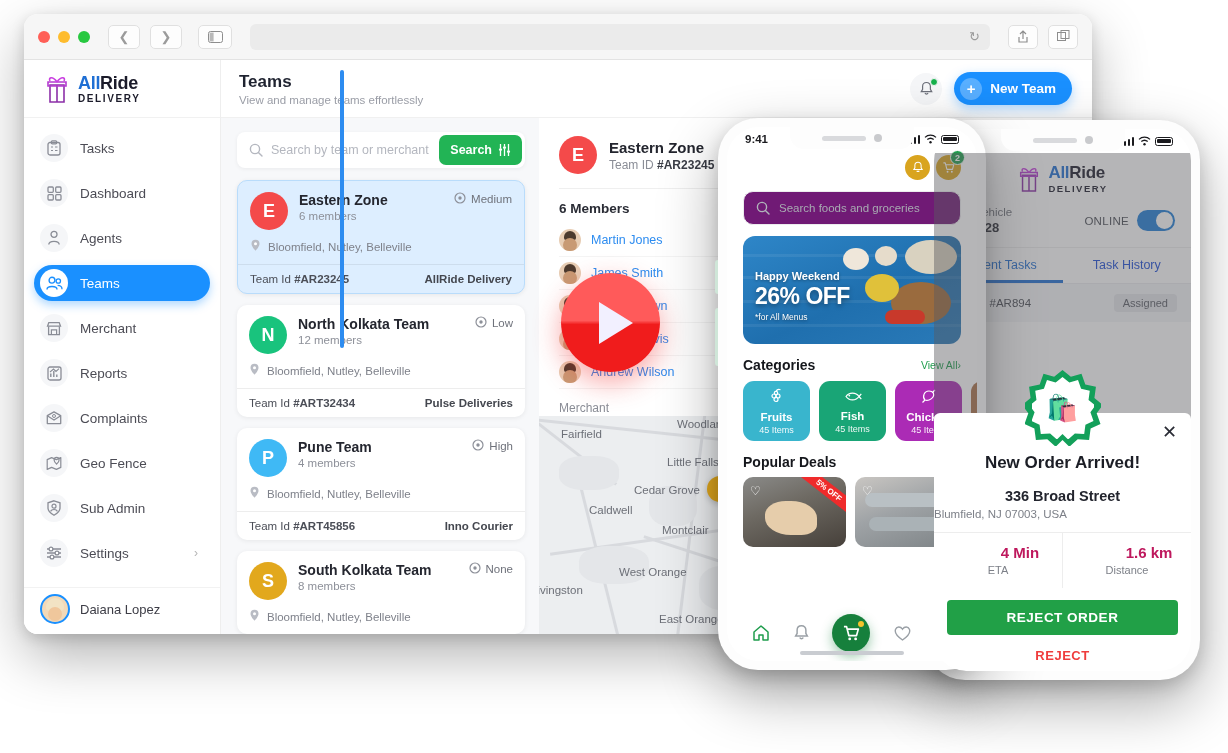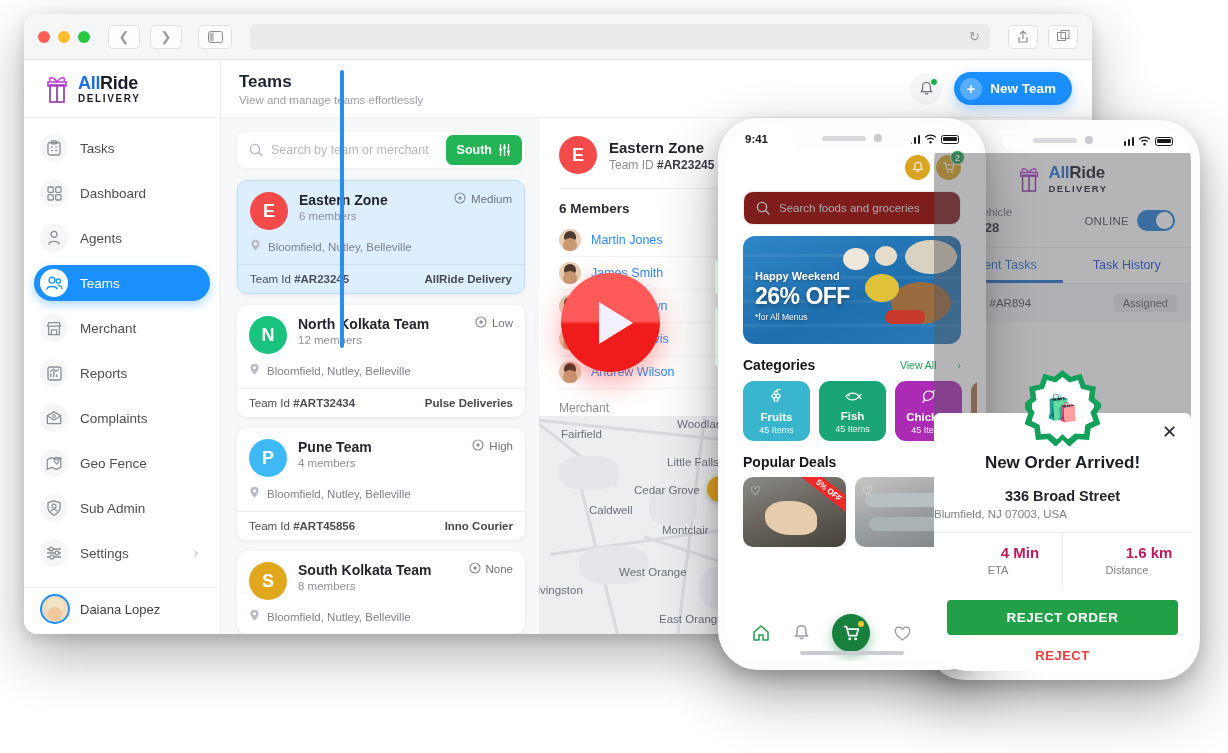--- a/index.html
+++ b/index.html
@@ -235,36 +235,36 @@
            display: flex; align-items: center; gap: 6px; }
   .top-icons { display: flex; align-items: center; gap: 6px; }
   .circ-ico { width: 25px; height: 25px; border-radius: 50%; background: #d9a41f;
               display: flex; align-items: center; justify-content: center;
               color: #fff; position: relative; cursor: pointer; }
   .cart-badge { position: absolute; right: -4px; top: -5px; min-width: 15px; height: 15px;
                 border-radius: 8px; background: #1f9d4d; color: #fff; font-size: 9px;
                 font-weight: 700; display: flex; align-items: center;
                 justify-content: center; border: 1.5px solid #fff; }
   .ph-search { display: flex; align-items: center; gap: 9px; height: 34px;
-               background: #7f1d1d; border: 1px solid #ececee; border-radius: 10px;
+               background: #701a75; border: 1px solid #ececee; border-radius: 10px;
                padding: 0 12px; margin-top: 11px; }
   .ph-search .t { font-size: 11.5px; color: #a8abb2; }
   .banner { height: 108px; border-radius: 12px; margin-top: 11px; position: relative;
             overflow: hidden; background: linear-gradient(155deg,#2e86c8 0%,#1f6fae 55%,#2a7ab8 100%); }
   .banner .plank { position: absolute; left: 0; right: 0; height: 3px; background: rgba(255,255,255,.07); }
   .banner .food { position: absolute; border-radius: 50%; }
   .banner-txt { position: absolute; left: 12px; top: 34px; color: #fff; }
   .banner-txt .s1 { font-size: 11px; font-weight: 700; text-shadow: 0 1px 3px rgba(0,0,0,.4); }
   .banner-txt .s2 { font-size: 23px; font-weight: 800; letter-spacing: -.5px;
                     text-shadow: 0 2px 5px rgba(0,0,0,.4); margin-top: 1px; }
   .banner-txt .s3 { font-size: 8.5px; margin-top: 2px; text-shadow: 0 1px 3px rgba(0,0,0,.4); }
   .sec-row { display: flex; align-items: center; margin-top: 13px; }
   .sec-title { font-size: 14px; font-weight: 700; color: #15171c; }
   .view-all { margin-left: auto; font-size: 10.5px; color: #1f9d4d;
-              display: flex; align-items: center; gap: 21px; cursor: pointer; }
+              display: flex; align-items: center; gap: 0; cursor: pointer; }
   .cats { display: flex; gap: 9px; margin-top: 8px; }
   .cat { width: 67px; height: 60px; border-radius: 11px; color: #fff; flex: none;
          display: flex; flex-direction: column; align-items: center;
          justify-content: center; gap: 2px; cursor: pointer; }
   .cat .cn { font-size: 11.5px; font-weight: 700; }
   .cat .ci { font-size: 9px; opacity: .92; }
   .deals { display: flex; gap: 9px; margin-top: 7px; }
   .deal { width: 103px; height: 70px; border-radius: 10px; position: relative;
           overflow: hidden; cursor: pointer; }
   .deal.a { background: linear-gradient(160deg,#8a8a88 0%,#6e6a63 40%,#46403a 100%); }
@@ -543,21 +543,21 @@
           <div class="list-col">
             <div class="search-row">
               <span class="magnify">
                 <svg width="14" height="14" viewBox="0 0 14 14">
                     <circle cx="6" cy="6" r="4.6" fill="none" stroke="#b4b7bf" stroke-width="1.4"></circle>
                     <path d="M9.4 9.4 L13 13" stroke="#b4b7bf" stroke-width="1.4" stroke-linecap="round"></path>
                   </svg>
               </span>
               <input class="search-input" type="text" placeholder="Search by team or merchant" style="">
               <div class="filter-btn">
-                <span>South</span>
+                <span>Search</span>
                 <svg width="13" height="12" viewBox="0 0 13 12">
                     <path d="M2.5 0 v4 M2.5 7 v5 M6.5 0 v2 M6.5 5 v7 M10.5 0 v6 M10.5 9 v3" stroke="#fff" stroke-width="1.3"></path>
                     <circle cx="2.5" cy="5.5" r="1.5" fill="#fff"></circle>
                     <circle cx="6.5" cy="3.5" r="1.5" fill="#fff"></circle>
                     <circle cx="10.5" cy="7.5" r="1.5" fill="#fff"></circle>
                   </svg>
               </div>
             </div>
             <div id="team-list">
                 <div class="team-card selected">

